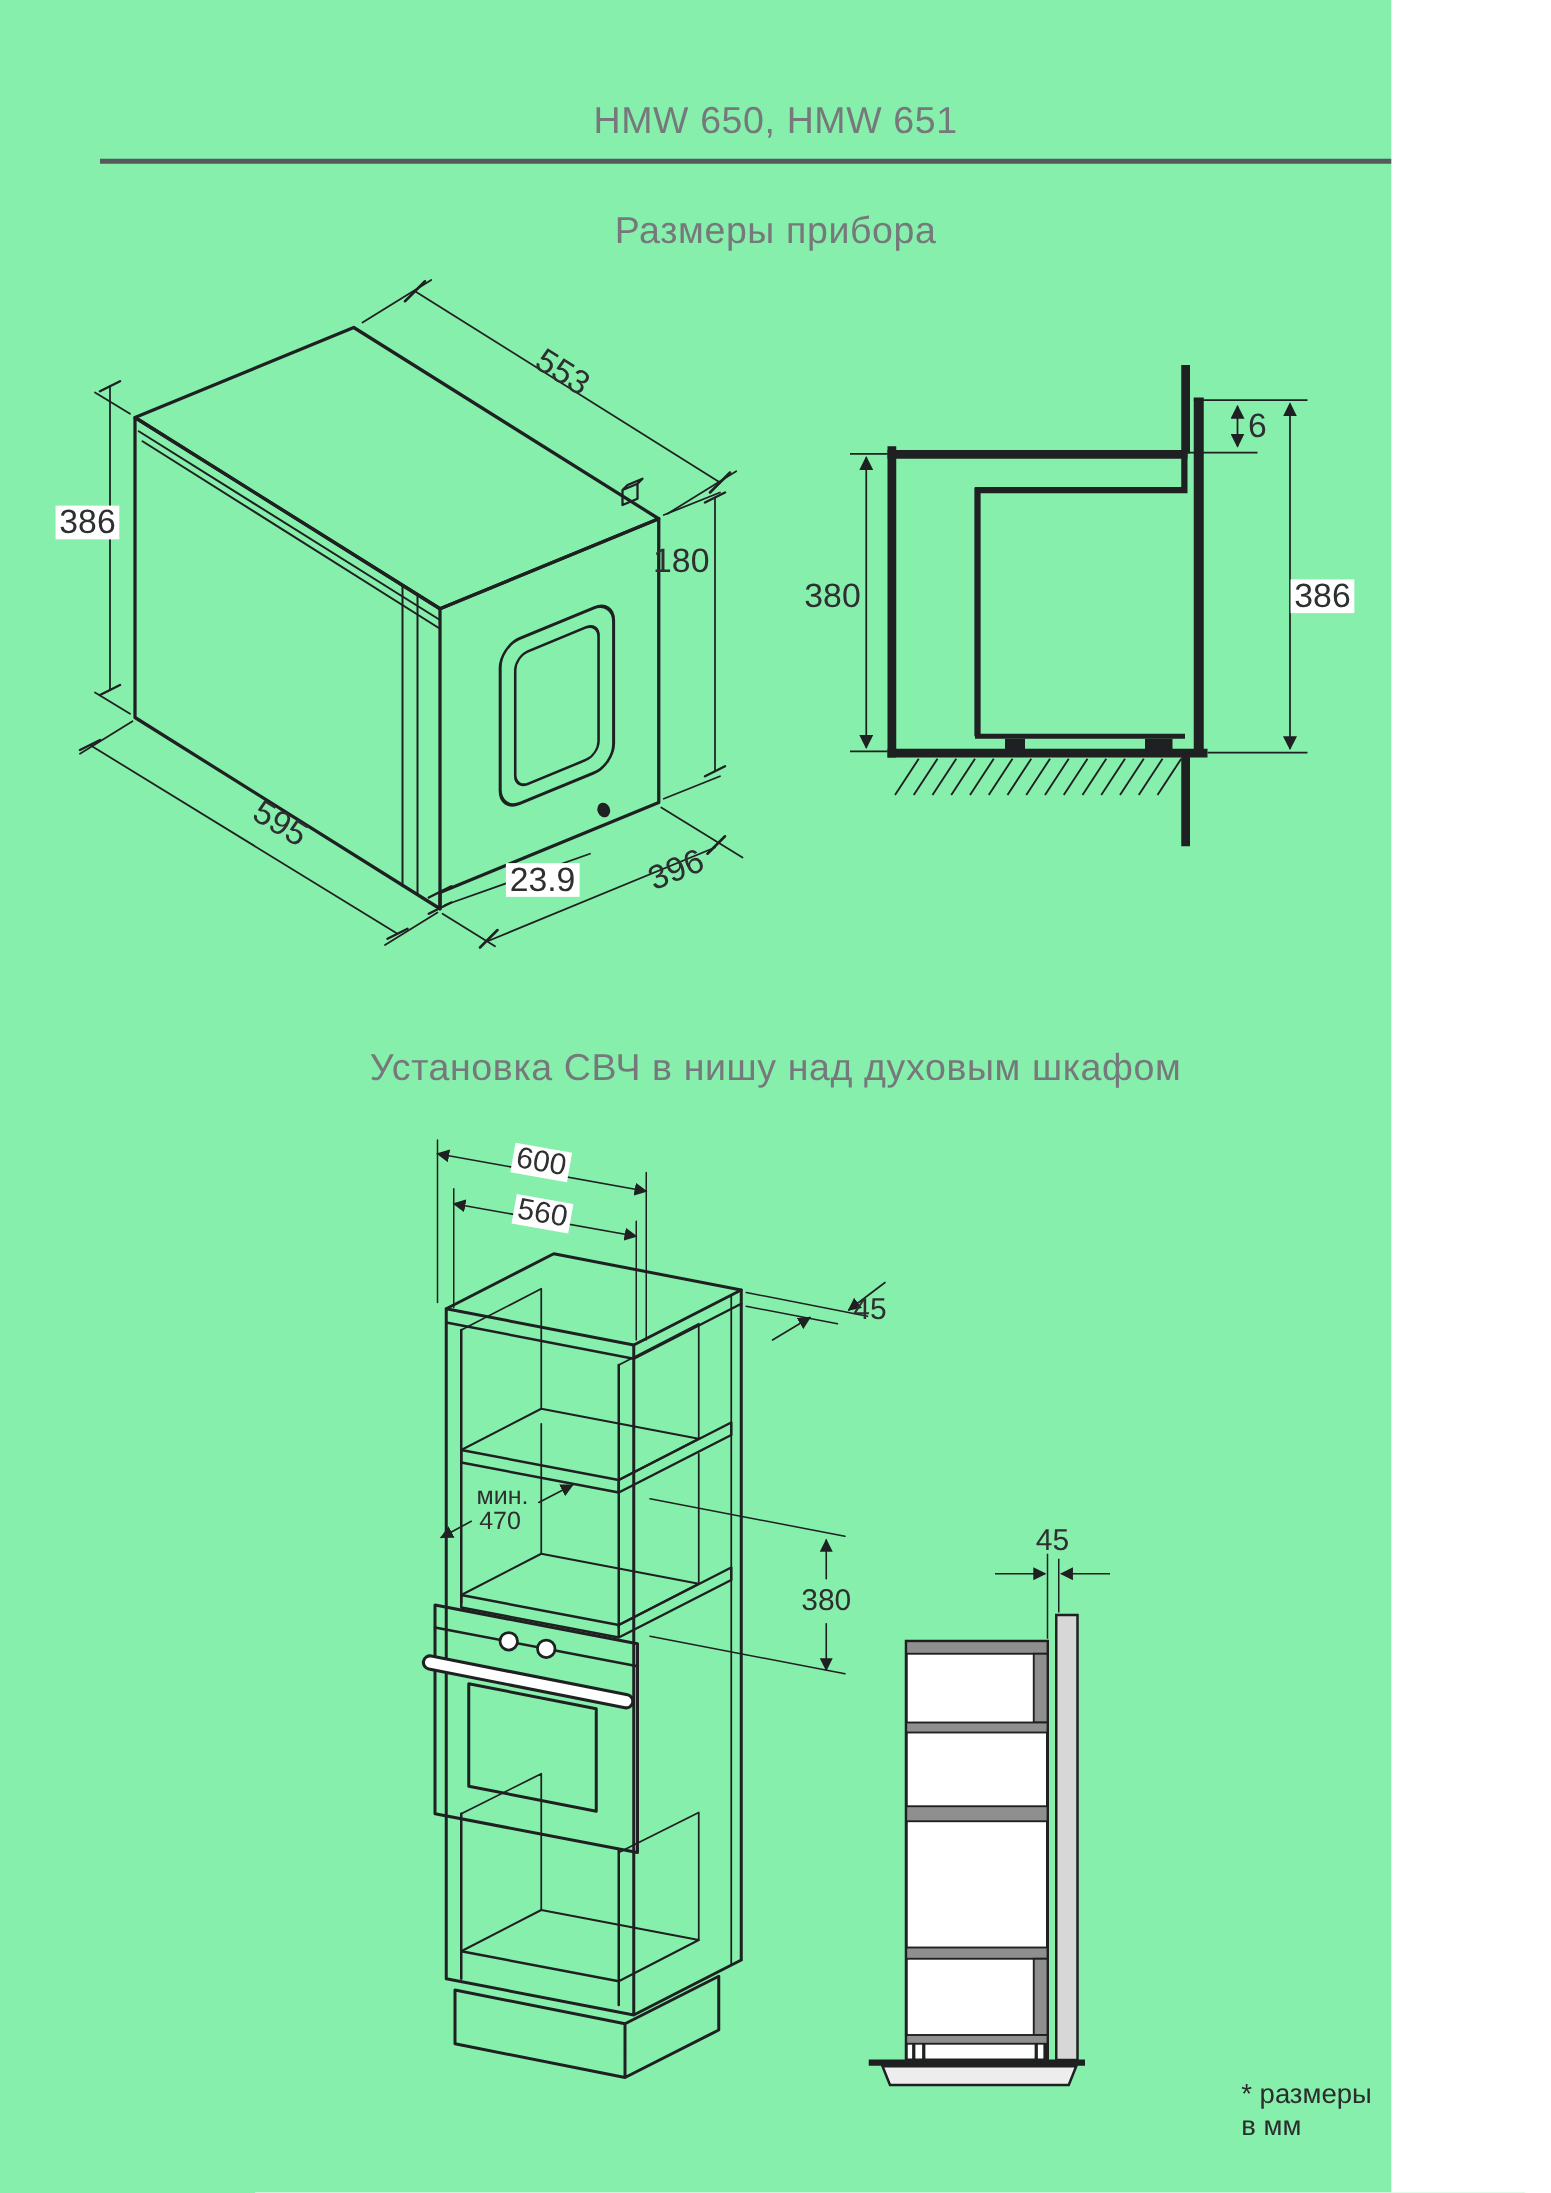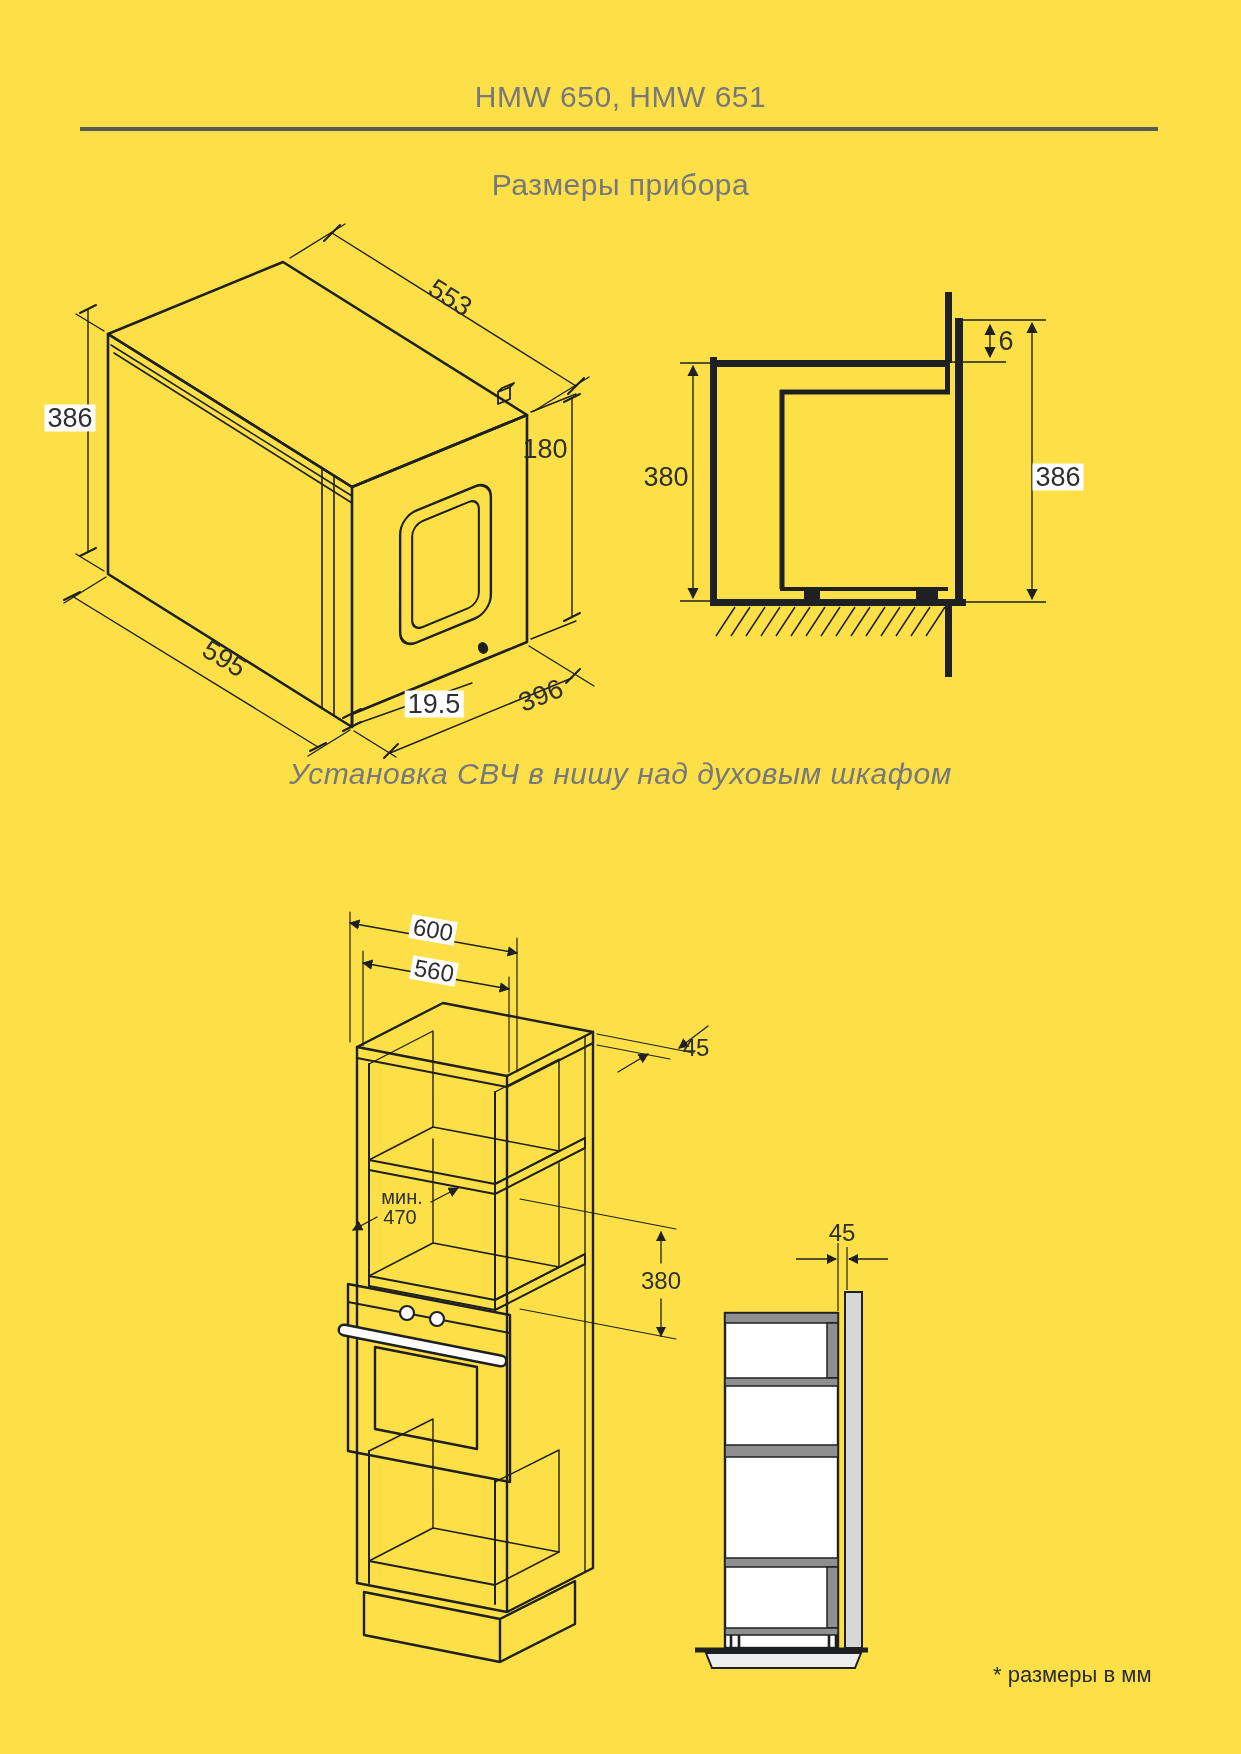--- a/index.html
+++ b/index.html
@@ -1,24 +1,24 @@
 <!DOCTYPE html>
 <html><head>
 <meta charset="utf-8">
 <style>
   html,body{margin:0;padding:0;background:#ffffff;}
-  .page{position:relative;width:1241px;height:1754px;background:#fde047;overflow:hidden;
+  .page{position:relative;width:1113px;height:1754px;background:#86efac;overflow:hidden;
         font-family:"Liberation Sans",sans-serif;}
   .page-title{position:absolute;left:0;top:80px;width:1241px;text-align:center;
         font-size:30px;letter-spacing:.5px;color:#77787b;}
   .rule{position:absolute;left:80px;top:127px;width:1078px;height:4px;background:#58595b;}
   .section-heading{position:absolute;left:0;width:1241px;text-align:center;
         font-size:30px;letter-spacing:.5px;color:#77787b;}
   .h2a{top:168px;}
-  .h2b{top:757px;font-style:italic;}
+  .h2b{top:838px;}
   .drawing-svg{position:absolute;left:0;top:0;z-index:1;}
   .dim{position:absolute;z-index:2;transform:translate(-50%,-50%);
        font-size:27px;color:#2e2f31;white-space:nowrap;line-height:1;}
   .dim.small{font-size:24px;}
   .dim.tiny{font-size:20px;text-align:center;}
   .dim.bg{background:#ffffff;padding:0 3px;}
   .footnote{position:absolute;left:993px;top:1662px;font-size:22px;color:#2b2c2e;z-index:2;}
 </style>
 </head>
 <body>
@@ -142,21 +142,21 @@
         <path stroke-width="1.2" d="M838,1243 L838,1311 M847,1247 L847,1290"></path>
         <path d="M796,1259 L836,1259" marker-end="url(#arr)"></path>
         <path d="M888,1259 L849,1259" marker-end="url(#arr)"></path>
       </g>
     </g>
   </svg>
 
   <span class="dim" style="left:450px;top:298px;transform:translate(-50%,-50%) rotate(32deg);">553</span>
   <span class="dim bg" style="left:70px;top:418px;">386</span>
   <span class="dim" style="left:224px;top:659px;transform:translate(-50%,-50%) rotate(31deg);">595</span>
-  <span class="dim bg" style="left:434px;top:704px;">19.5</span>
+  <span class="dim bg" style="left:434px;top:704px;">23.9</span>
   <span class="dim" style="left:541px;top:696px;transform:translate(-50%,-50%) rotate(-22deg);">396</span>
   <span class="dim" style="left:545px;top:449px;">180</span>
 
   <span class="dim" style="left:1006px;top:341px;">6</span>
   <span class="dim" style="left:666px;top:477px;">380</span>
   <span class="dim bg" style="left:1058px;top:477px;">386</span>
 
   <span class="dim small bg" style="left:433px;top:930px;transform:translate(-50%,-50%) rotate(10deg);">600</span>
   <span class="dim small bg" style="left:434px;top:971px;transform:translate(-50%,-50%) rotate(10deg);">560</span>
   <span class="dim small" style="left:696px;top:1048px;">45</span>

